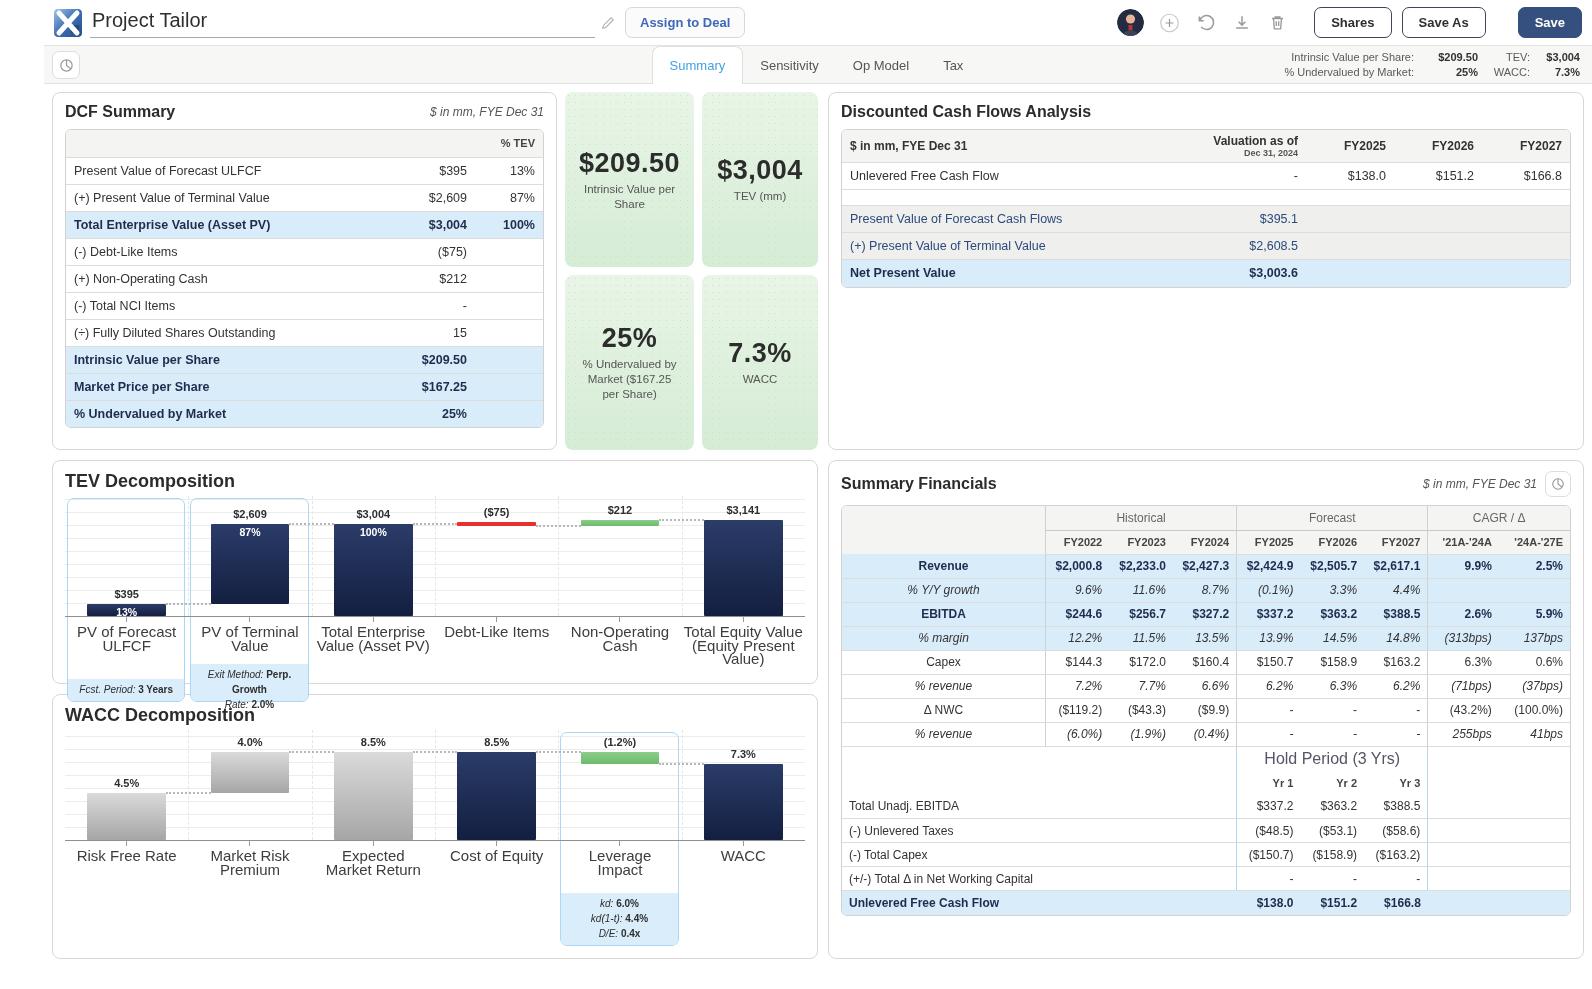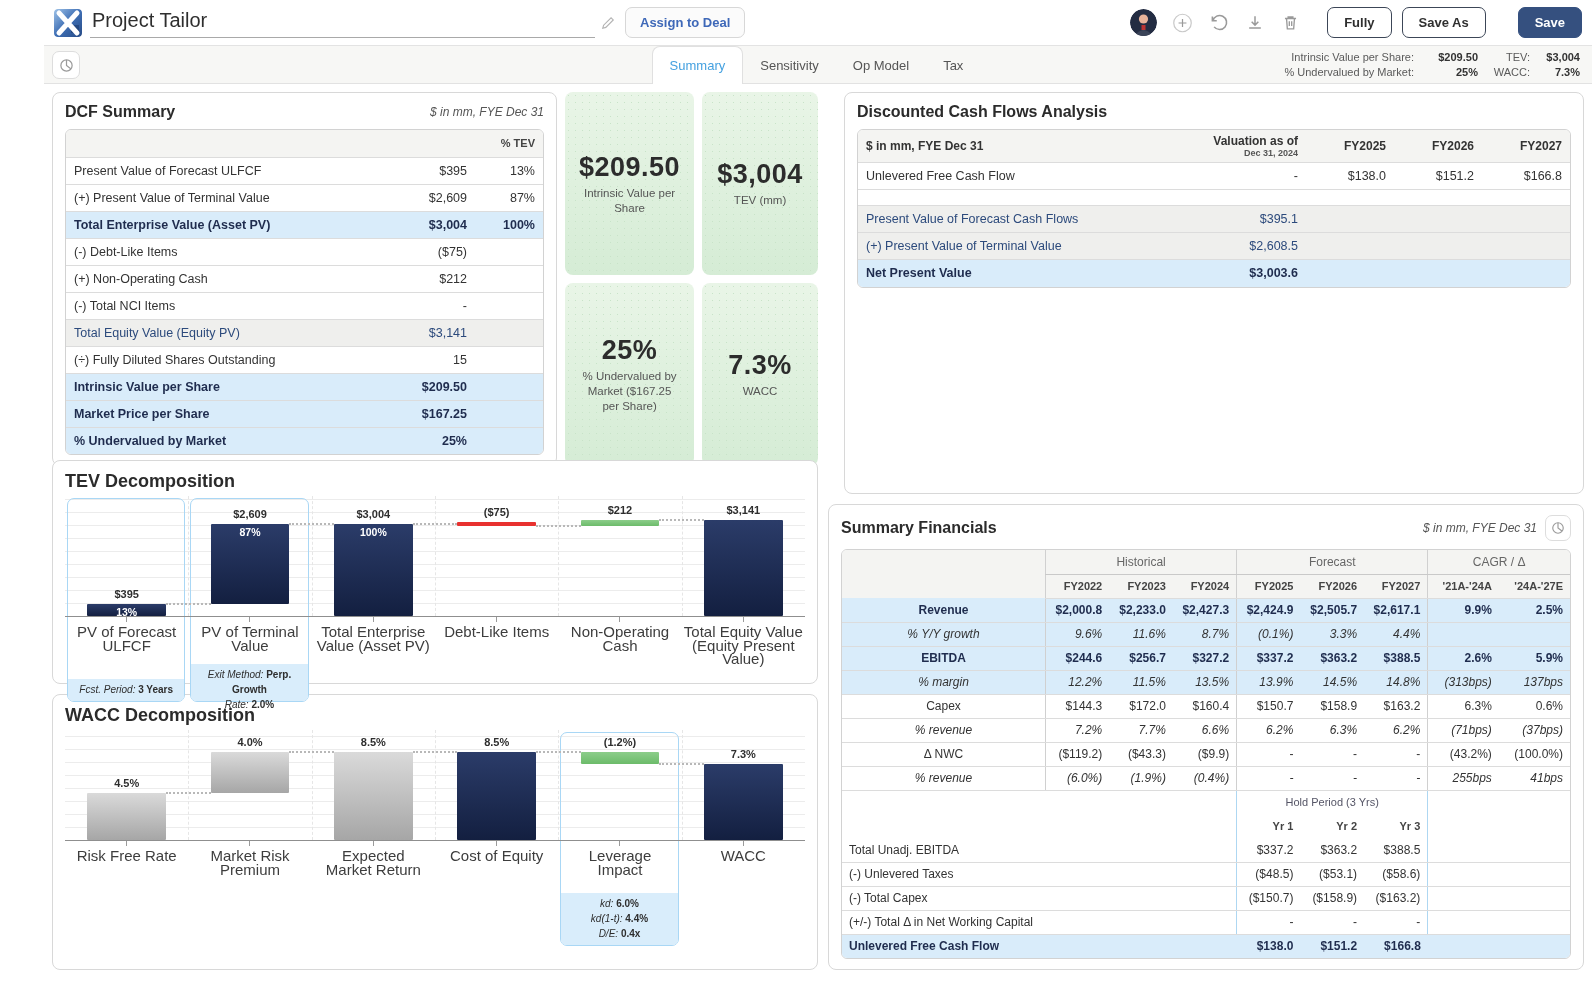--- a/index.html
+++ b/index.html
@@ -35,21 +35,21 @@
   .lcol, .rcol { display:flex; flex-direction:column; gap:10px; }
   .card { background:#fff; border:1px solid #d8d8d8; border-radius:8px; padding:10px 12px; }
   .card-head { display:flex; align-items:center; justify-content:space-between; margin-bottom:8px; }
   .card-title { font-size:16px; font-weight:bold; color:#2b2b2b; }
   .card-title.big { font-size:18px; }
   .card-note { font-size:12px; font-style:italic; color:#555; }
   .head-right { display:flex; align-items:center; gap:8px; }
   .mini-icon-btn { width:26px; height:26px; border:1px solid #ddd; border-radius:7px; background:#fff; display:flex; align-items:center; justify-content:center; color:#9a9a9a; }
 
   .row1 { display:grid; grid-template-columns:505px 1fr; gap:8px; height:358px; }
-  .dcfa-card { height:402px;margin-left:16px; }
+  .dcfa-card { height:358px; }
   .tev-card { height:224px; }
   .wacc-card { flex:1; }
   .sf-card { flex:1; }
 
   
   .tbl-wrap { border:1px solid #d2d2d2; border-radius:6px; overflow:hidden; }
   table { width:100%; border-collapse:collapse; font-size:12.5px; }
   td, th { padding:4px 8px; border-bottom:1px solid #dcdcdc; height:27px; }
   tr:last-child td { border-bottom:none; }
   th { background:#f4f4f2; font-size:11px; color:#444; }
@@ -70,21 +70,21 @@
 
   
   .sf td, .sf th { height:24px; padding:3px 7px; font-size:12px; }
   .sf .group-th { text-align:center; font-weight:normal; font-size:12px; color:#666; border-bottom:1px solid #c9c9c9; }
   .sf .noline { border-bottom:none; background:#f4f4f2; }
   .sf .yr-th { text-align:right; font-weight:bold; font-size:11px; color:#444; }
   .sf .sep-l { border-left:1px solid #d0d0d0; }
   .sf .lblcol { width:218px;text-align:center; }
   .sf .ycol { width:64px; }
   .sf .ccol { width:72px; }
-  .sf .hp-title { border:1px solid #aed7f2; border-bottom:none; border-radius:9px 9px 0 0; text-align:center; font-size:11px; color:#556; }
+  .sf .hp-title { border:1px solid #aed7f2; border-bottom:none; border-radius:9px 9px 0 0; text-align:center; font-size:16px; color:#556; }
   .sf .hp-l { border-left:1px solid #aed7f2; }
   .sf .hp-r { border-right:1px solid #aed7f2; }
   .sf .hp-yr { text-align:right; font-weight:bold; font-size:11px; color:#444; }
 
   
   .kpis { display:grid; grid-template-columns:1fr 1fr; grid-template-rows:1fr 1fr; gap:8px; }
   .kpi { border-radius:8px; display:flex; flex-direction:column; align-items:center; justify-content:center; text-align:center; padding:10px 14px;
          background:linear-gradient(180deg,#e9f5e7 0%,#d5ecd5 100%);
          background-image:radial-gradient(#c8e3c8 0.8px, transparent 0.9px), linear-gradient(180deg,#e9f5e7 0%,#d5ecd5 100%);
          background-size:7px 7px, 100% 100%; }
@@ -168,21 +168,21 @@
             <path d="M12 4 V14 M8 10.5 L12 14.5 L16 10.5"></path>
             <path d="M5 18 H19"></path>
           </svg>
       </span>
       <span class="hicon">
         <svg width="19" height="19" viewBox="0 0 24 24" fill="none" stroke="#9a9a9a" stroke-width="1.7">
             <path d="M5 7 H19 M9 7 V5 H15 V7 M7 7 L8 20 H16 L17 7 M10.5 10.5 V16.5 M13.5 10.5 V16.5"></path>
           </svg>
       </span>
     </div>
-    <button class="hbtn">Fully</button>
+    <button class="hbtn">Shares</button>
     <button class="hbtn">Save As</button>
     <button class="hbtn primary">Save</button>
   </div>
 
   <div class="tabbar">
     <div class="tab-icon-btn">
       <svg width="15" height="15" viewBox="0 0 16 16" fill="none" stroke="currentColor" stroke-width="1.3">
           <circle cx="8" cy="8" r="6"></circle>
           <path d="M8 2 V8 L12.5 11.5"></path>
         </svg>
@@ -250,25 +250,20 @@
                     <td class="t-r dcf-pct"></td>
                   </tr>
                   <tr>
                     <td>(+) Non-Operating Cash</td>
                     <td class="t-r dcf-val">$212</td>
                     <td class="t-r dcf-pct"></td>
                   </tr>
                   <tr>
                     <td>(-) Total NCI Items</td>
                     <td class="t-r dcf-val">-</td>
-                    <td class="t-r dcf-pct"></td>
-                  </tr>
-                  <tr class="row-graynavy">
-                    <td>Total Equity Value (Equity PV)</td>
-                    <td class="t-r dcf-val">$3,141</td>
                     <td class="t-r dcf-pct"></td>
                   </tr>
                   <tr>
                     <td>(÷) Fully Diluted Shares Outstanding</td>
                     <td class="t-r dcf-val">15</td>
                     <td class="t-r dcf-pct"></td>
                   </tr>
                   <tr class="row-blue">
                     <td>Intrinsic Value per Share</td>
                     <td class="t-r dcf-val">$209.50</td>

